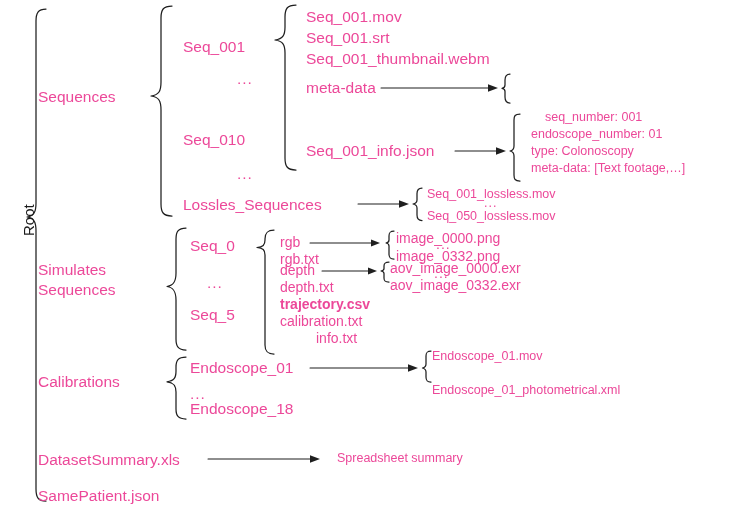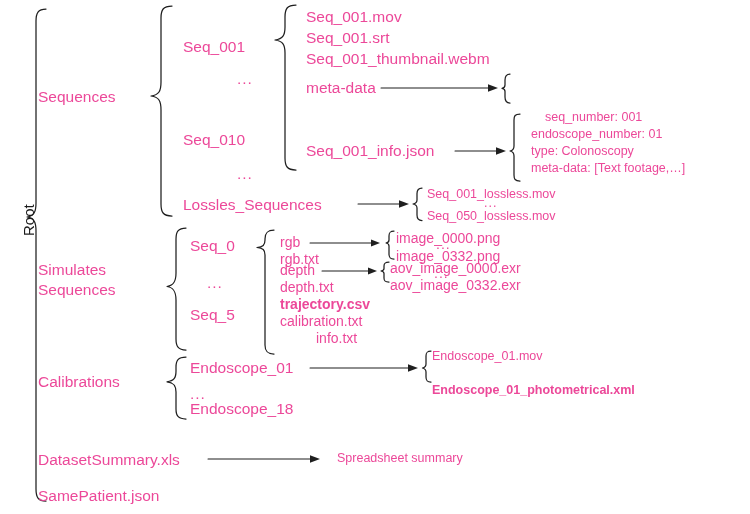--- a/index.html
+++ b/index.html
@@ -189,17 +189,17 @@
 
   <div class="lbl s15" style="left:390px;top:261px;">aov_image_0000.exr</div>
   <div class="lbl s15 dots" style="left:434px;top:266px;">...</div>
   <div class="lbl s15" style="left:390px;top:278px;">aov_image_0332.exr</div>
 
   <div class="lbl s18" style="left:190px;top:359px;">Endoscope_01</div>
   <div class="lbl s18 dots" style="left:190px;top:385px;">...</div>
   <div class="lbl s18" style="left:190px;top:400px;">Endoscope_18</div>
 
   <div class="lbl s13" style="left:432px;top:349px;">Endoscope_01.mov</div>
-  <div class="lbl s13" style="left:432px;top:383px;font-weight:bold;">Endoscope_01_photometrical.xml</div>
+  <div class="lbl s13" style="left:432px;top:383px;">Endoscope_01_photometrical.xml</div>
 
   <div class="lbl s13" style="left:337px;top:451px;">Spreadsheet summary</div>
 
 </div>
 
 </body></html>

